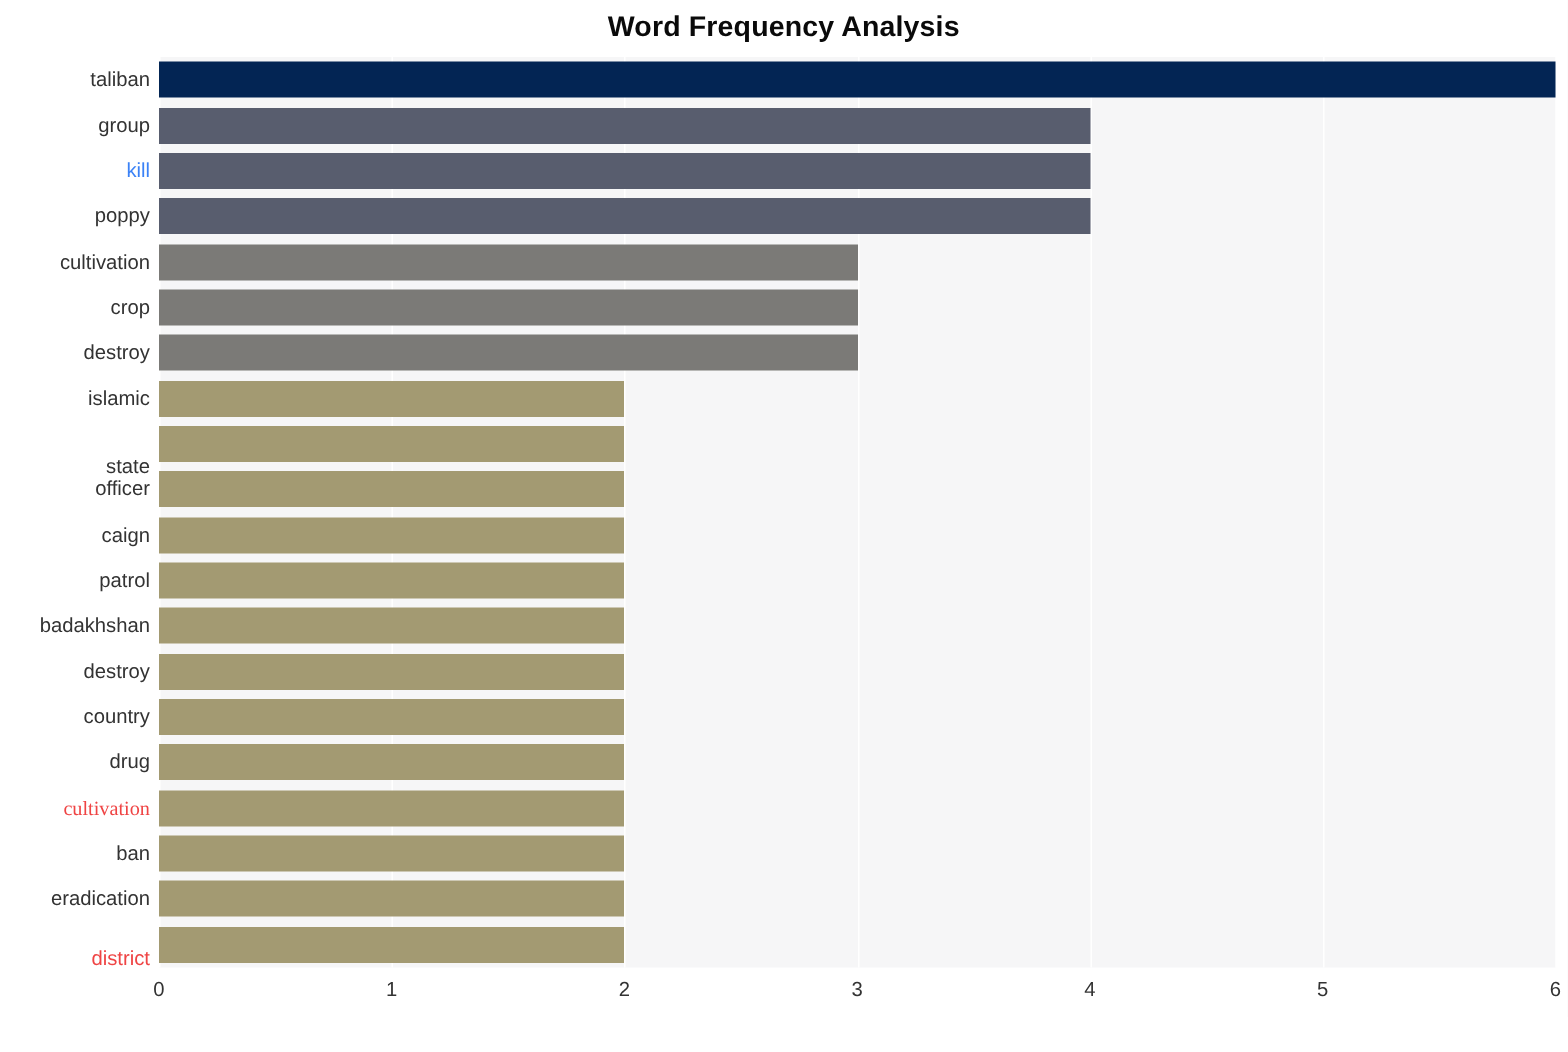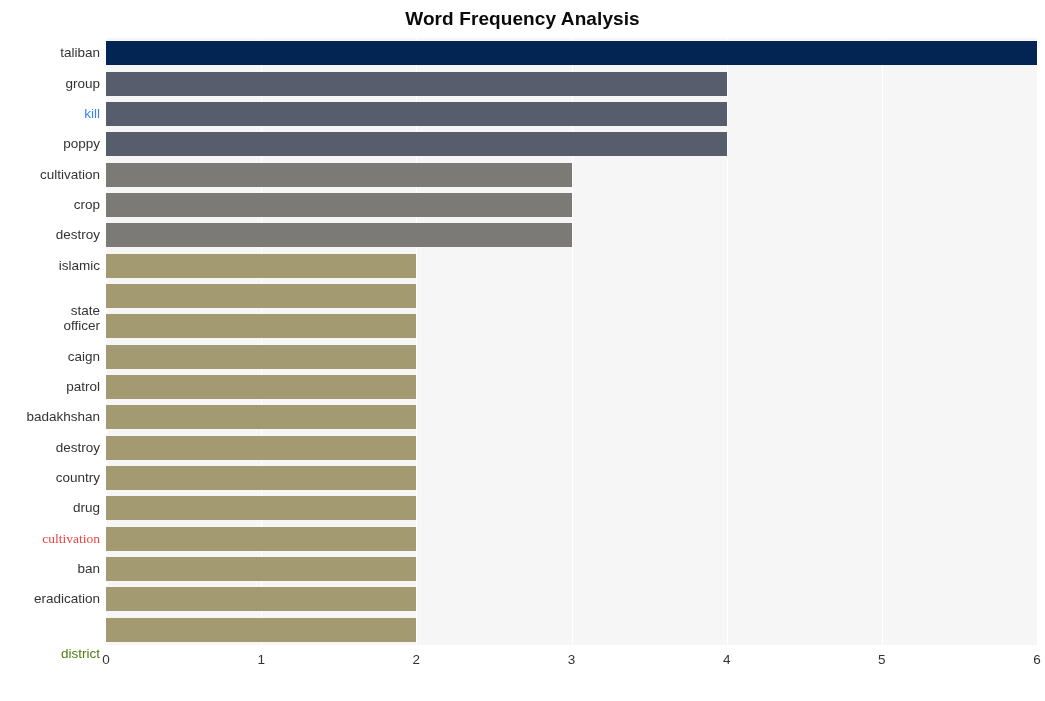--- a/index.html
+++ b/index.html
@@ -216,21 +216,21 @@
       <div class="y-tick-label" style="top: 281.325px; color: rgb(51, 51, 51);">officer</div>
       <div class="y-tick-label" style="top: 311.675px; color: rgb(51, 51, 51);">caign</div>
       <div class="y-tick-label" style="top: 342.025px; color: rgb(51, 51, 51);">patrol</div>
       <div class="y-tick-label" style="top: 372.375px; color: rgb(51, 51, 51);">badakhshan</div>
       <div class="y-tick-label" style="top: 402.725px; color: rgb(51, 51, 51);">destroy</div>
       <div class="y-tick-label" style="top: 433.075px; color: rgb(51, 51, 51);">country</div>
       <div class="y-tick-label" style="top: 463.425px; color: rgb(51, 51, 51);">drug</div>
       <div class="y-tick-label" style="top: 493.775px; color: #ef4444; font-family: Liberation Serif, serif;">cultivation</div>
       <div class="y-tick-label" style="top: 524.125px; color: rgb(51, 51, 51);">ban</div>
       <div class="y-tick-label" style="top: 554.475px; color: rgb(51, 51, 51);">eradication</div>
-      <div class="y-tick-label" style="top: 609px; color: #4d7c0f;">district</div>
+      <div class="y-tick-label" style="top: 594px; color: #ef4444;">district</div>
     </div>
 
   <div id="x-axis">
       <div class="x-tick-label" style="left: 0px; color: rgb(51, 51, 51);">0</div>
       <div class="x-tick-label" style="left: 155.167px; color: rgb(51, 51, 51);">1</div>
       <div class="x-tick-label" style="left: 310.333px; color: rgb(51, 51, 51);">2</div>
       <div class="x-tick-label" style="left: 465.5px; color: rgb(51, 51, 51);">3</div>
       <div class="x-tick-label" style="left: 620.667px; color: rgb(51, 51, 51);">4</div>
       <div class="x-tick-label" style="left: 775.833px; color: rgb(51, 51, 51);">5</div>
       <div class="x-tick-label" style="left: 931px; color: rgb(51, 51, 51);">6</div>

